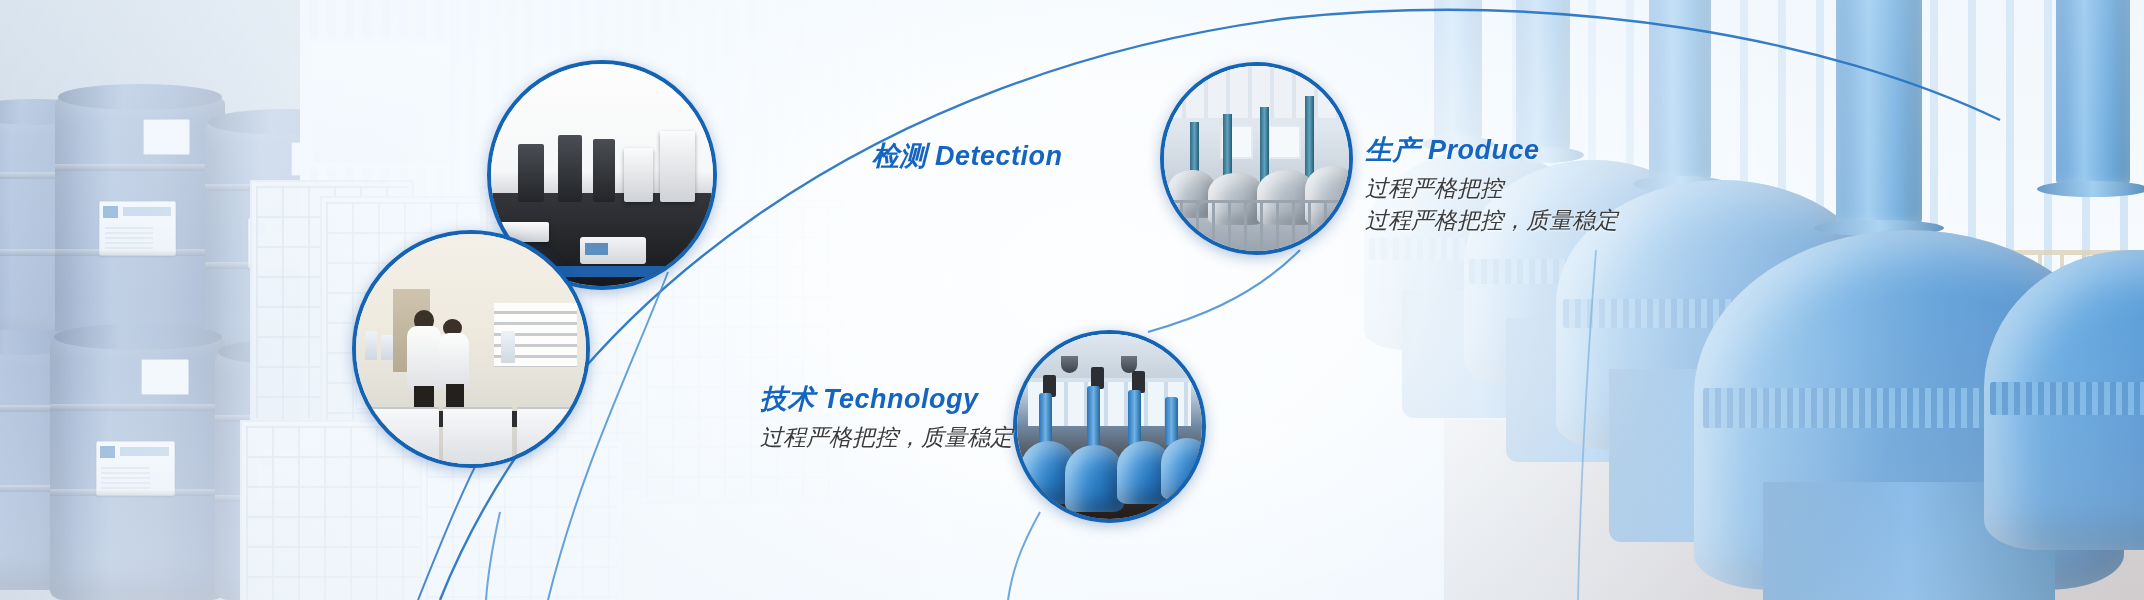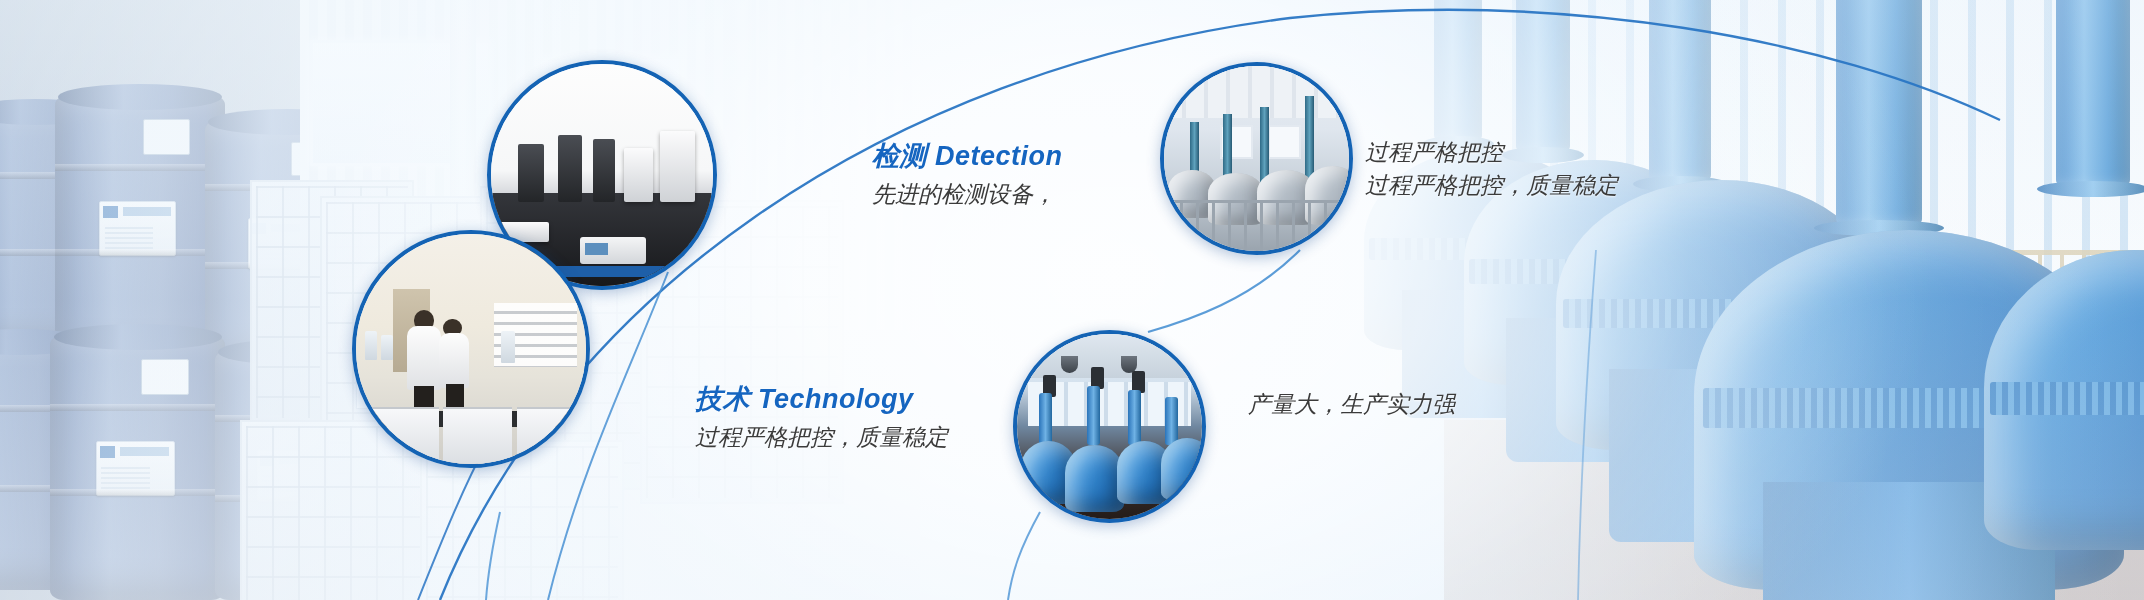--- a/index.html
+++ b/index.html
@@ -360,30 +360,29 @@
       <div class="bshaft" style="left:80%;top:34%;height:26%;"></div>
       <div class="btank" style="left:2%;top:58%;width:30%;height:34%;"></div>
       <div class="btank" style="left:26%;top:60%;width:32%;height:36%;"></div>
       <div class="btank" style="left:54%;top:58%;width:30%;height:34%;"></div>
       <div class="btank" style="left:78%;top:56%;width:28%;height:34%;"></div>
     </div>
   </div>
 
   <div class="block" style="left:872px;top:142px;">
     <h3><span>检测</span> <span>Detection</span></h3>
-    <p>先进的检测设备，</p>
   </div>
 
   <div class="block" style="left:1365px;top:136px;">
+    <h3><span>生产</span> <span>Produce</span></h3>
     <p>过程严格把控</p>
     <p>过程严格把控，质量稳定</p>
   </div>
 
-  <div class="block" style="left:695px;top:385px;">
+  <div class="block" style="left:760px;top:385px;">
     <h3><span>技术</span> <span>Technology</span></h3>
     <p>过程严格把控，质量稳定</p>
   </div>
 
   <div class="block right-align" style="left:1000px;top:388px;width:455px;">
-    <p>产量大，生产实力强</p>
   </div>
 
 </div>
 
 </body></html>

